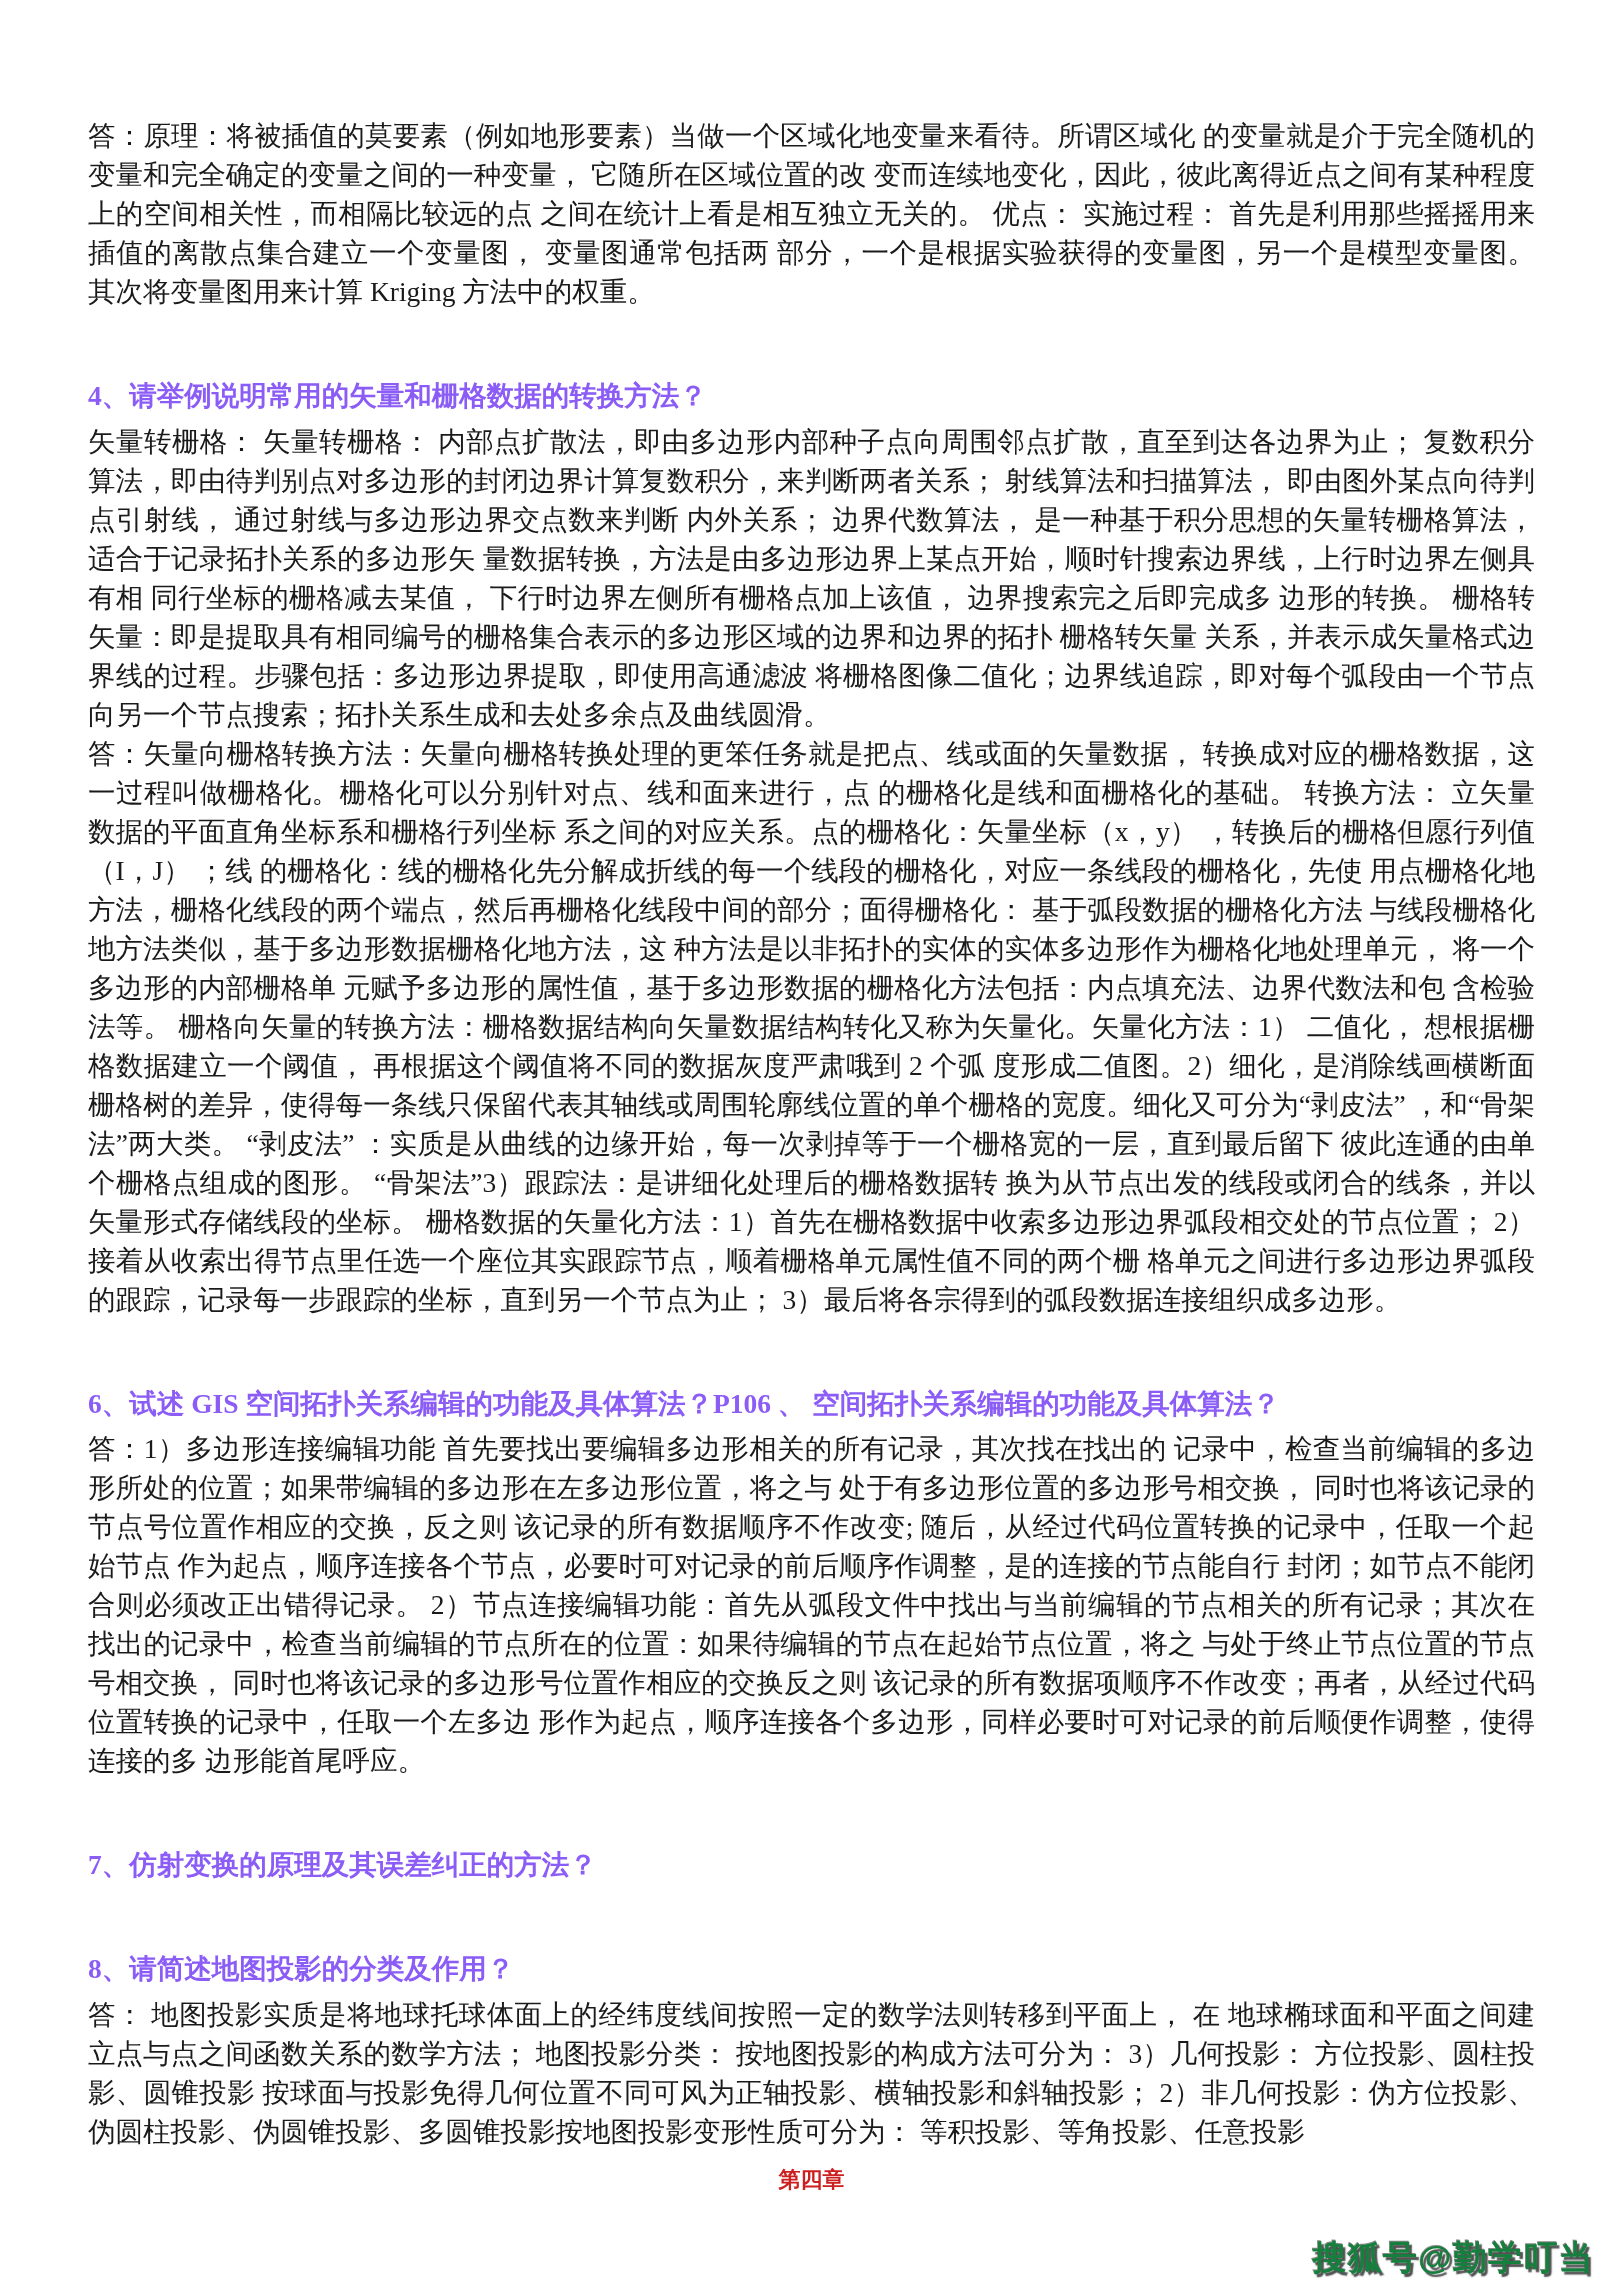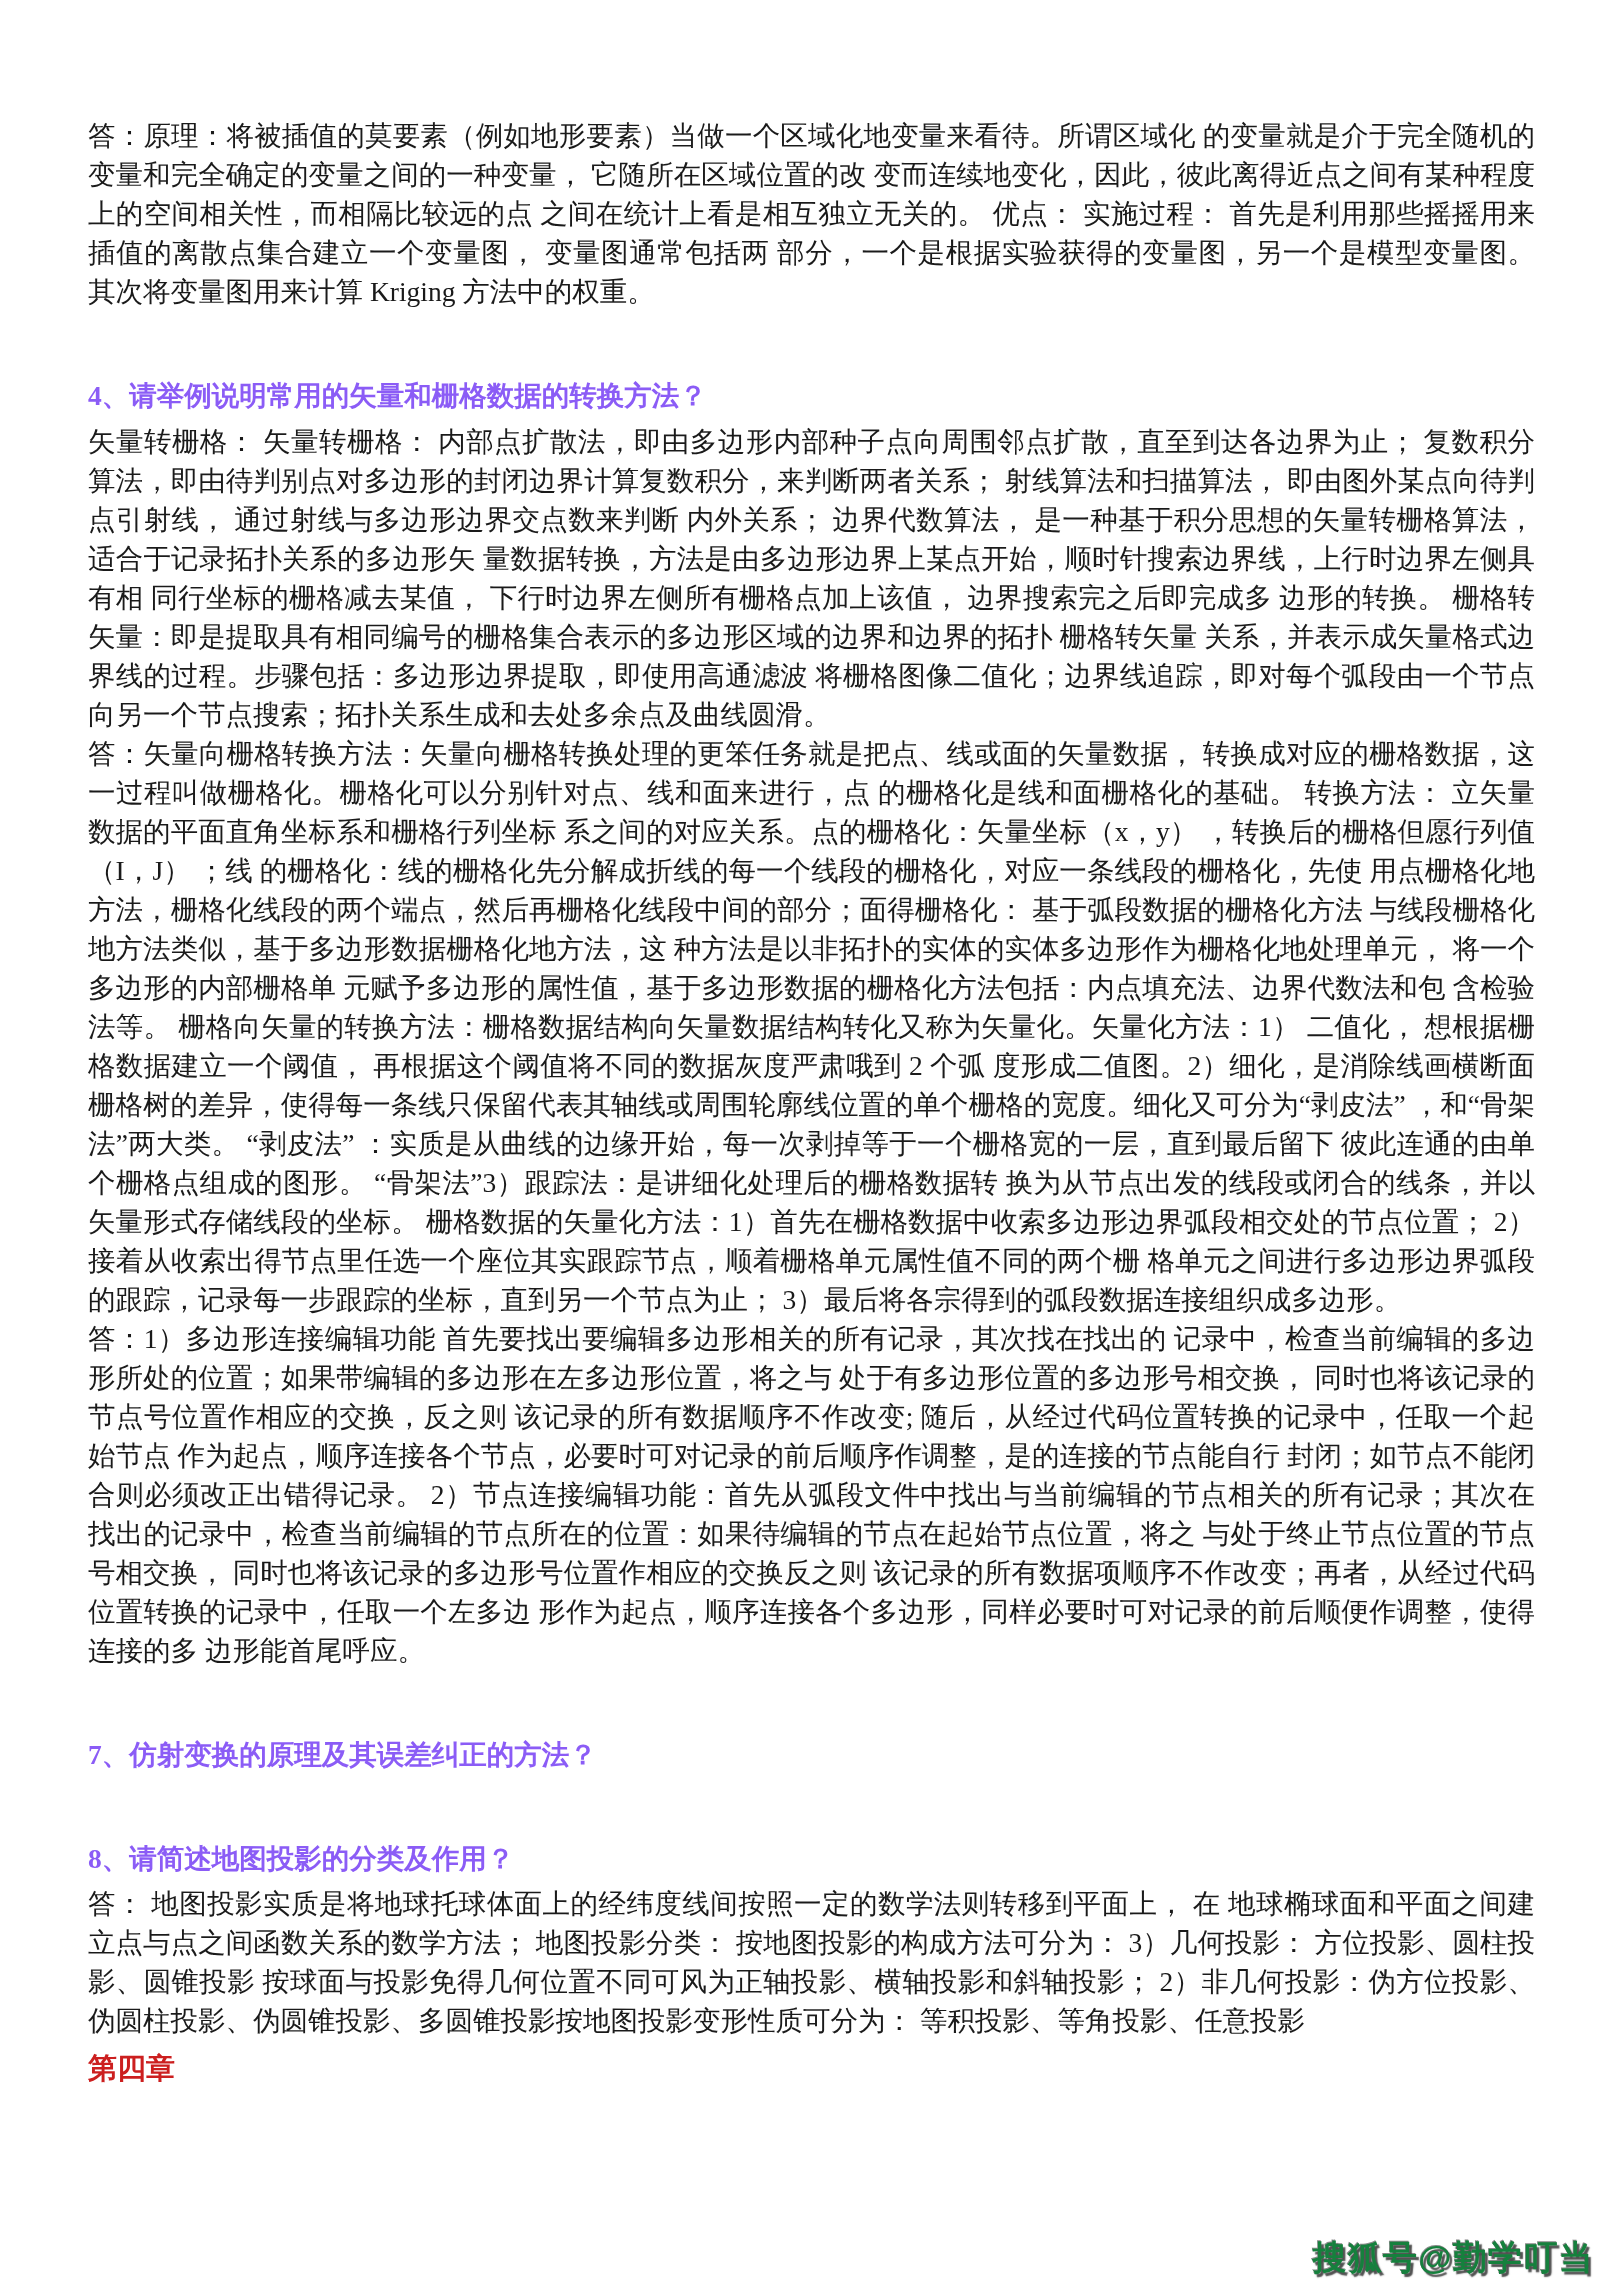--- a/index.html
+++ b/index.html
@@ -32,23 +32,23 @@
   }
   h2.qheading {
     margin: 65px 0 6.5px 0;
     font-size: 27.5px;
     line-height: 39px;
     font-weight: bold;
     color: #8b5cf6;
   }
   .chapter {
     margin: 9.2px 0 0 0;
-    text-align: left;
+    text-align: center;
     font-weight: bold;
-    font-size: 29px;
+    font-size: 22px;
     line-height: 39px;
   }
   .watermark {
     position: absolute;
     right: 29px;
     bottom: 14.4px;
     font-size: 34px;
     font-weight: bold;
     color: #15803d;
     letter-spacing: 1.3px;
@@ -62,20 +62,21 @@
 
 <div class="page">
   <div class="content">
 
     <p class="body">答：原理：将被插值的莫要素（例如地形要素）当做一个区域化地变量来看待。所谓区域化 的变量就是介于完全随机的变量和完全确定的变量之间的一种变量， 它随所在区域位置的改 变而连续地变化，因此，彼此离得近点之间有某种程度上的空间相关性，而相隔比较远的点 之间在统计上看是相互独立无关的。 优点： 实施过程： 首先是利用那些摇摇用来插值的离散点集合建立一个变量图， 变量图通常包括两 部分，一个是根据实验获得的变量图，另一个是模型变量图。 其次将变量图用来计算 Kriging 方法中的权重。</p>
 
     <h2 class="qheading">4、请举例说明常用的矢量和栅格数据的转换方法？</h2>
     <p class="body">矢量转栅格： 矢量转栅格： 内部点扩散法，即由多边形内部种子点向周围邻点扩散，直至到达各边界为止； 复数积分算法，即由待判别点对多边形的封闭边界计算复数积分，来判断两者关系； 射线算法和扫描算法， 即由图外某点向待判点引射线， 通过射线与多边形边界交点数来判断 内外关系； 边界代数算法， 是一种基于积分思想的矢量转栅格算法， 适合于记录拓扑关系的多边形矢 量数据转换，方法是由多边形边界上某点开始，顺时针搜索边界线，上行时边界左侧具有相 同行坐标的栅格减去某值， 下行时边界左侧所有栅格点加上该值， 边界搜索完之后即完成多 边形的转换。 栅格转矢量：即是提取具有相同编号的栅格集合表示的多边形区域的边界和边界的拓扑 栅格转矢量 关系，并表示成矢量格式边界线的过程。步骤包括：多边形边界提取，即使用高通滤波 将栅格图像二值化；边界线追踪，即对每个弧段由一个节点向另一个节点搜索；拓扑关系生成和去处多余点及曲线圆滑。</p>
     <p class="body">答：矢量向栅格转换方法：矢量向栅格转换处理的更笨任务就是把点、线或面的矢量数据， 转换成对应的栅格数据，这一过程叫做栅格化。栅格化可以分别针对点、线和面来进行，点 的栅格化是线和面栅格化的基础。 转换方法： 立矢量数据的平面直角坐标系和栅格行列坐标 系之间的对应关系。点的栅格化：矢量坐标（x，y） ，转换后的栅格但愿行列值（I，J） ；线 的栅格化：线的栅格化先分解成折线的每一个线段的栅格化，对应一条线段的栅格化，先使 用点栅格化地方法，栅格化线段的两个端点，然后再栅格化线段中间的部分；面得栅格化： 基于弧段数据的栅格化方法 与线段栅格化地方法类似，基于多边形数据栅格化地方法，这 种方法是以非拓扑的实体的实体多边形作为栅格化地处理单元， 将一个多边形的内部栅格单 元赋予多边形的属性值，基于多边形数据的栅格化方法包括：内点填充法、边界代数法和包 含检验法等。 栅格向矢量的转换方法：栅格数据结构向矢量数据结构转化又称为矢量化。矢量化方法：1） 二值化， 想根据栅格数据建立一个阈值， 再根据这个阈值将不同的数据灰度严肃哦到 2 个弧 度形成二值图。2）细化，是消除线画横断面栅格树的差异，使得每一条线只保留代表其轴线或周围轮廓线位置的单个栅格的宽度。细化又可分为“剥皮法” ，和“骨架法”两大类。 “剥皮法” ：实质是从曲线的边缘开始，每一次剥掉等于一个栅格宽的一层，直到最后留下 彼此连通的由单个栅格点组成的图形。 “骨架法”3）跟踪法：是讲细化处理后的栅格数据转 换为从节点出发的线段或闭合的线条，并以矢量形式存储线段的坐标。 栅格数据的矢量化方法：1）首先在栅格数据中收索多边形边界弧段相交处的节点位置； 2）接着从收索出得节点里任选一个座位其实跟踪节点，顺着栅格单元属性值不同的两个栅 格单元之间进行多边形边界弧段的跟踪，记录每一步跟踪的坐标，直到另一个节点为止； 3）最后将各宗得到的弧段数据连接组织成多边形。</p>
 
+    <h2 class="qheading">6、试述 GIS 空间拓扑关系编辑的功能及具体算法？P106 、 空间拓扑关系编辑的功能及具体算法？</h2>
     <p class="body">答：1）多边形连接编辑功能 首先要找出要编辑多边形相关的所有记录，其次找在找出的 记录中，检查当前编辑的多边形所处的位置；如果带编辑的多边形在左多边形位置，将之与 处于有多边形位置的多边形号相交换， 同时也将该记录的节点号位置作相应的交换，反之则 该记录的所有数据顺序不作改变; 随后，从经过代码位置转换的记录中，任取一个起始节点 作为起点，顺序连接各个节点，必要时可对记录的前后顺序作调整，是的连接的节点能自行 封闭；如节点不能闭合则必须改正出错得记录。 2）节点连接编辑功能：首先从弧段文件中找出与当前编辑的节点相关的所有记录；其次在 找出的记录中，检查当前编辑的节点所在的位置：如果待编辑的节点在起始节点位置，将之 与处于终止节点位置的节点号相交换， 同时也将该记录的多边形号位置作相应的交换反之则 该记录的所有数据项顺序不作改变；再者，从经过代码位置转换的记录中，任取一个左多边 形作为起点，顺序连接各个多边形，同样必要时可对记录的前后顺便作调整，使得连接的多 边形能首尾呼应。</p>
 
     <h2 class="qheading">7、仿射变换的原理及其误差纠正的方法？</h2>
 
     <h2 class="qheading">8、请简述地图投影的分类及作用？</h2>
     <p class="body">答： 地图投影实质是将地球托球体面上的经纬度线间按照一定的数学法则转移到平面上， 在 地球椭球面和平面之间建立点与点之间函数关系的数学方法； 地图投影分类： 按地图投影的构成方法可分为： 3）几何投影： 方位投影、圆柱投影、圆锥投影 按球面与投影免得几何位置不同可风为正轴投影、横轴投影和斜轴投影； 2）非几何投影：伪方位投影、伪圆柱投影、伪圆锥投影、多圆锥投影按地图投影变形性质可分为： 等积投影、等角投影、任意投影</p>
 
     <div class="chapter" style="color: rgb(204, 31, 31);">第四章</div>
 
   </div>

